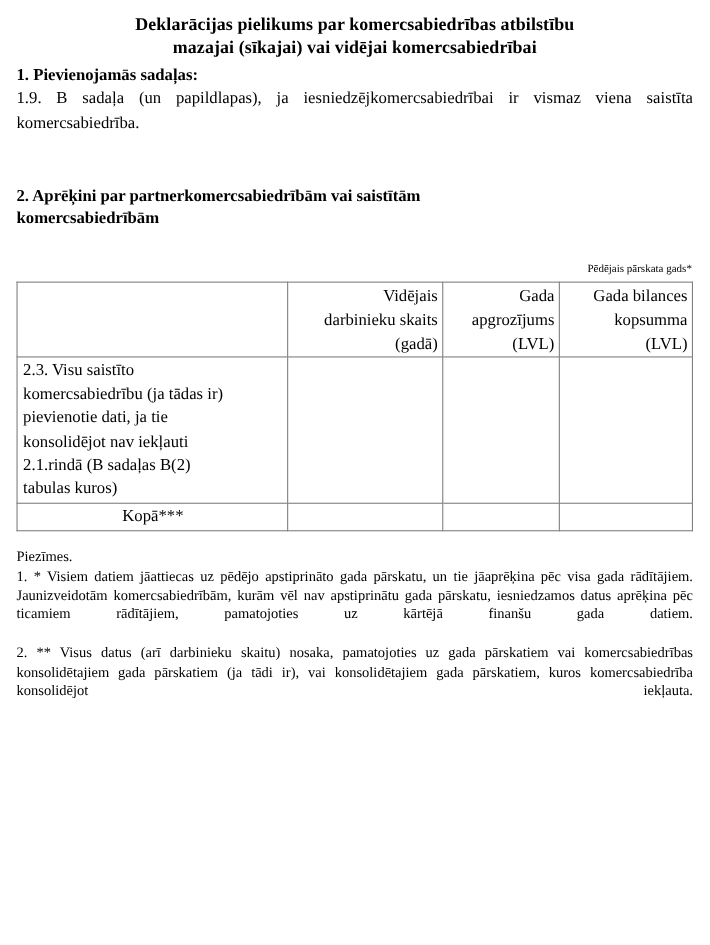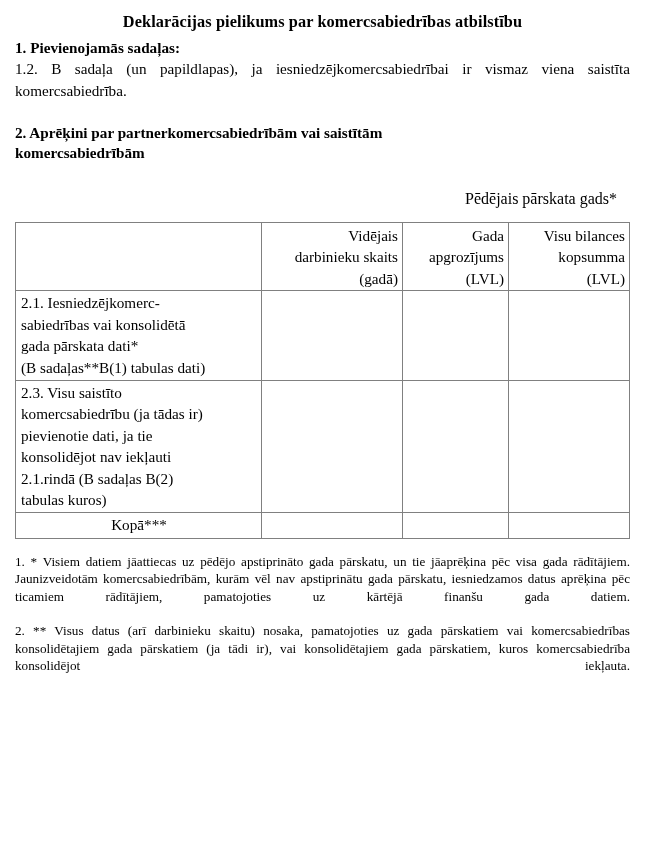--- a/index.html
+++ b/index.html
@@ -44,43 +44,43 @@
   
   .sec-heading {
     font-size: 15.2px;
     font-weight: bold;
     line-height: 20px;
     margin: 0;
     padding: 0;
   }
   .sec-heading .hline { display: block; }
   #sec1-heading { margin-top: 6px; }
-  #sec2-heading { }
+  #sec2-heading { margin-top: 25px; }
 
   
   .para {
     font-size: 15.2px;
     line-height: 21.5px;
     text-align: justify;
     text-justify: inter-word;
     margin: 0;
     padding: 0;
   }
   .para::after {
     content: "";
     display: inline-block;
     width: 100%;
   }
 
   
   .table-caption {
-    font-size: 16px;
+    font-size: 10px;
     text-align: right;
     line-height: 19px;
-    margin: 12px;
+    margin: 0;
     padding: 0 1px 2px 0;
   }
   #caption-wrap { margin-top: 26px; }
 
   
   table.data-table {
     border-collapse: collapse;
     width: 614px;
     table-layout: fixed;
     margin: 0;
@@ -139,25 +139,26 @@
   }
 </style>
 </head>
 <body>
 
 <div class="page">
   <div class="content">
 
     <h1 class="doc-title">
       <span class="tline">Deklarācijas pielikums par komercsabiedrības atbilstību</span>
+      <span class="tline">mazajai (sīkajai) vai vidējai komercsabiedrībai</span>
     </h1>
 
     <div class="sec-heading" id="sec1-heading">1. Pievienojamās sadaļas:</div>
 
-    <p class="para">1.2. B sadaļa (un papildlapas), ja iesniedzējkomercsabiedrībai ir vismaz viena saistīta komercsabiedrība.</p>
+    <p class="para">1.9. B sadaļa (un papildlapas), ja iesniedzējkomercsabiedrībai ir vismaz viena saistīta komercsabiedrība.</p>
 
     <div class="sec-heading" id="sec2-heading">
       <span class="hline">2. Aprēķini par partnerkomercsabiedrībām vai saistītām</span>
       <span class="hline">komercsabiedrībām</span>
     </div>
 
     <div id="caption-wrap">
       <div class="table-caption">Pēdējais pārskata gads*</div>
     </div>
 
@@ -175,39 +176,28 @@
             <span class="hl">Vidējais</span>
             <span class="hl">darbinieku skaits</span>
             <span class="hl">(gadā)</span>
           </td>
           <td>
             <span class="hl">Gada</span>
             <span class="hl">apgrozījums</span>
             <span class="hl">(LVL)</span>
           </td>
           <td>
-            <span class="hl">Visu bilances</span>
+            <span class="hl">Gada bilances</span>
             <span class="hl">kopsumma</span>
             <span class="hl">(LVL)</span>
           </td>
         </tr>
       </thead>
       <tbody>
 
-        <tr>
-          <td class="desc-cell">
-            <span class="dl">2.1. Iesniedzējkomerc-</span>
-            <span class="dl">sabiedrības vai konsolidētā</span>
-            <span class="dl">gada pārskata dati*</span>
-            <span class="dl">(B sadaļas**B(1) tabulas dati)</span>
-          </td>
-          <td></td>
-          <td></td>
-          <td></td>
-        </tr>
 
 
         <tr>
           <td class="desc-cell">
             <span class="dl">2.3. Visu saistīto</span>
             <span class="dl">komercsabiedrību (ja tādas ir)</span>
             <span class="dl">pievienotie dati, ja tie</span>
             <span class="dl">konsolidējot nav iekļauti</span>
             <span class="dl">2.1.rindā (B sadaļas B(2)</span>
             <span class="dl">tabulas kuros)</span>
@@ -221,18 +211,19 @@
           <td class="total-cell">Kopā***</td>
           <td></td>
           <td></td>
           <td></td>
         </tr>
 
       </tbody>
     </table>
 
     <div class="notes">
+      <p class="notes-title">Piezīmes.</p>
       <p class="note-item">1. * Visiem datiem jāattiecas uz pēdējo apstiprināto gada pārskatu, un tie jāaprēķina pēc visa gada rādītājiem. Jaunizveidotām komercsabiedrībām, kurām vēl nav apstiprinātu gada pārskatu, iesniedzamos datus aprēķina pēc ticamiem rādītājiem, pamatojoties uz kārtējā finanšu gada datiem.</p>
       <p class="note-item">2. ** Visus datus (arī darbinieku skaitu) nosaka, pamatojoties uz gada pārskatiem vai komercsabiedrības konsolidētajiem gada pārskatiem (ja tādi ir), vai konsolidētajiem gada pārskatiem, kuros komercsabiedrība konsolidējot iekļauta.</p>
     </div>
 
   </div>
 </div>
 
 </body></html>

